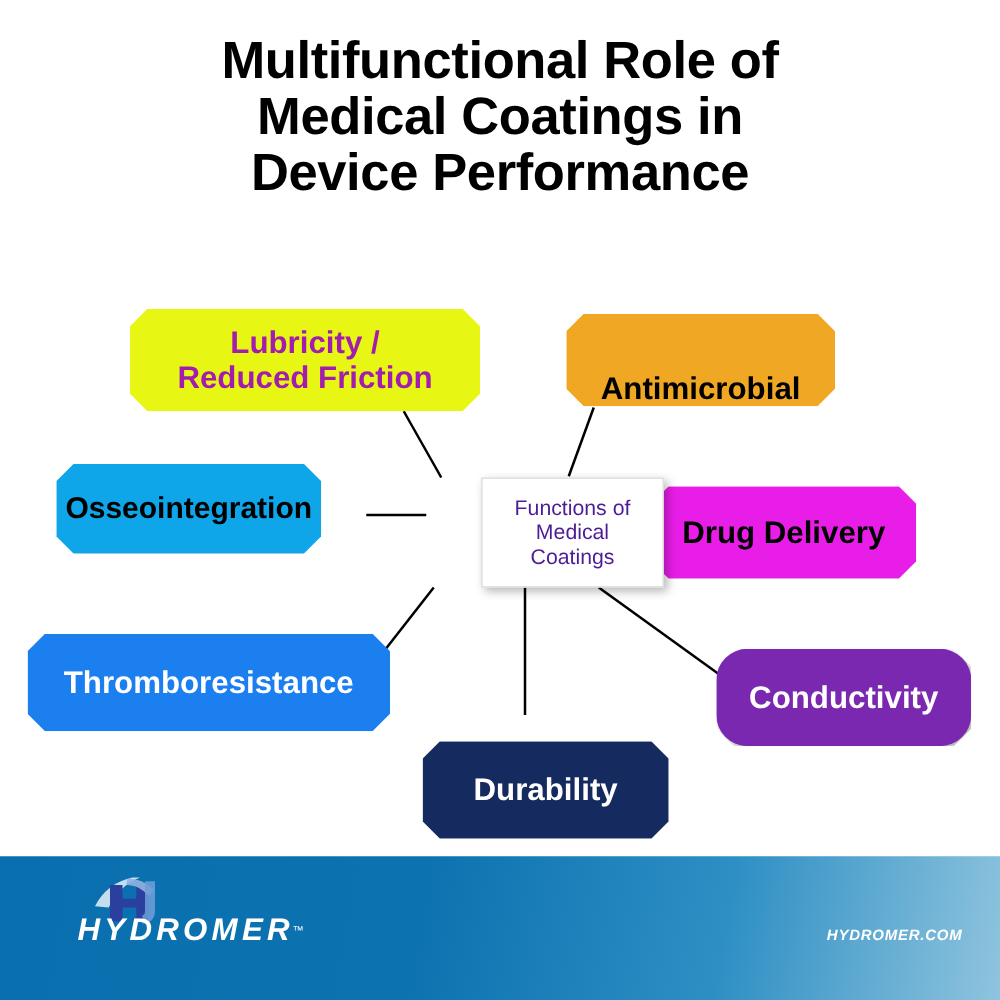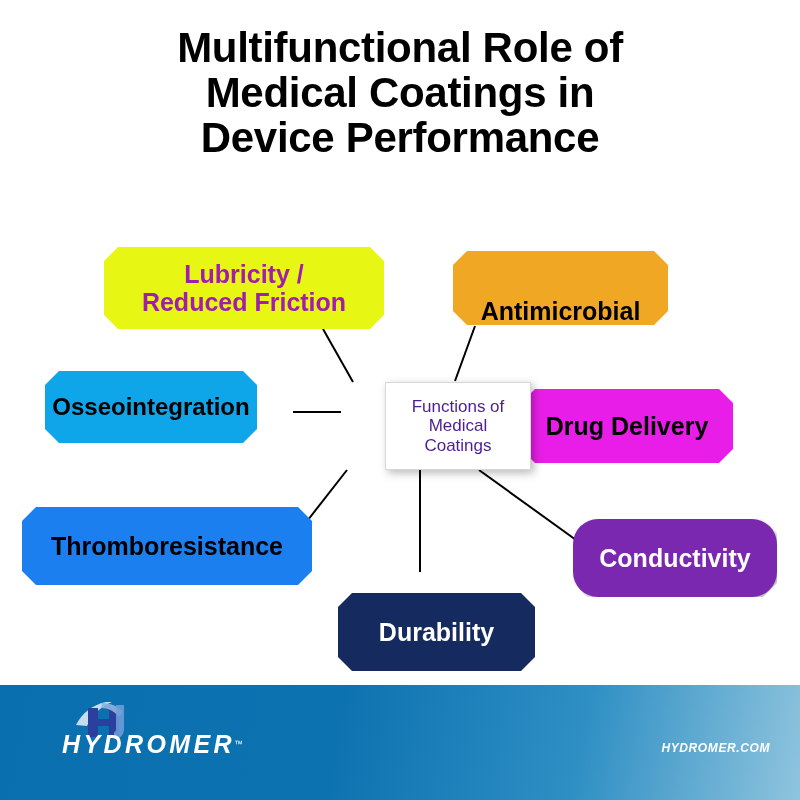--- a/index.html
+++ b/index.html
@@ -162,21 +162,21 @@
         <line x1="347" y1="470" x2="304" y2="525" stroke="#000000" stroke-width="2"></line>
         <line x1="420" y1="470" x2="420" y2="572" stroke="#000000" stroke-width="2"></line>
         <line x1="479" y1="470" x2="583" y2="545" stroke="#000000" stroke-width="2"></line>
       </svg>
 
   <div class="node oct" style="left: 104px; top: 247px; width: 280px; height: 82px; background: rgb(232, 246, 19); color: #a21caf; font-size: 25px;"><span>Lubricity /
 Reduced Friction</span></div>
       <div class="node oct" style="left: 453px; top: 251px; width: 215px; height: 74px; background: rgb(240, 167, 35); color: rgb(0, 0, 0); font-size: 25px; align-items: flex-end;"><span>Antimicrobial</span></div>
       <div class="node oct" style="left: 45px; top: 371px; width: 212px; height: 72px; background: #0ea5e9; color: rgb(0, 0, 0); font-size: 24px;"><span>Osseointegration</span></div>
       <div class="node oct" style="left: 521px; top: 389px; width: 212px; height: 74px; background: rgb(232, 30, 232); color: rgb(0, 0, 0); font-size: 25px;"><span>Drug Delivery</span></div>
-      <div class="node oct" style="left: 22px; top: 507px; width: 290px; height: 78px; background: rgb(27, 127, 240); color: #000000; font-size: 25px;"><span>Thromboresistance</span></div>
+      <div class="node oct" style="left: 22px; top: 507px; width: 290px; height: 78px; background: rgb(27, 127, 240); color: #ffffff; font-size: 25px;"><span>Thromboresistance</span></div>
       <div class="node oct light-text" style="left: 573px; top: 519px; width: 204px; height: 78px; background: rgb(123, 40, 176); color: rgb(255, 255, 255); font-size: 25px; border-radius: 25px;"><span>Conductivity</span></div>
       <div class="node oct light-text" style="left: 338px; top: 569px; width: 197px; height: 78px; background: rgb(21, 42, 94); color: rgb(255, 255, 255); font-size: 25px; margin-top: 24px;"><span>Durability</span></div>
       <div id="center-node" style="left: 341px; top: 382px; width: 146px; height: 88px; background: rgb(255, 255, 255); color: #4c1d95; margin-left: 44px;"><span>Functions of
 Medical
 Coatings</span></div>
     </div>
 
   <div id="footer">
     <div id="logo-block">
       <svg id="logo-mark" viewBox="0 0 58 42" xmlns="http://www.w3.org/2000/svg">

